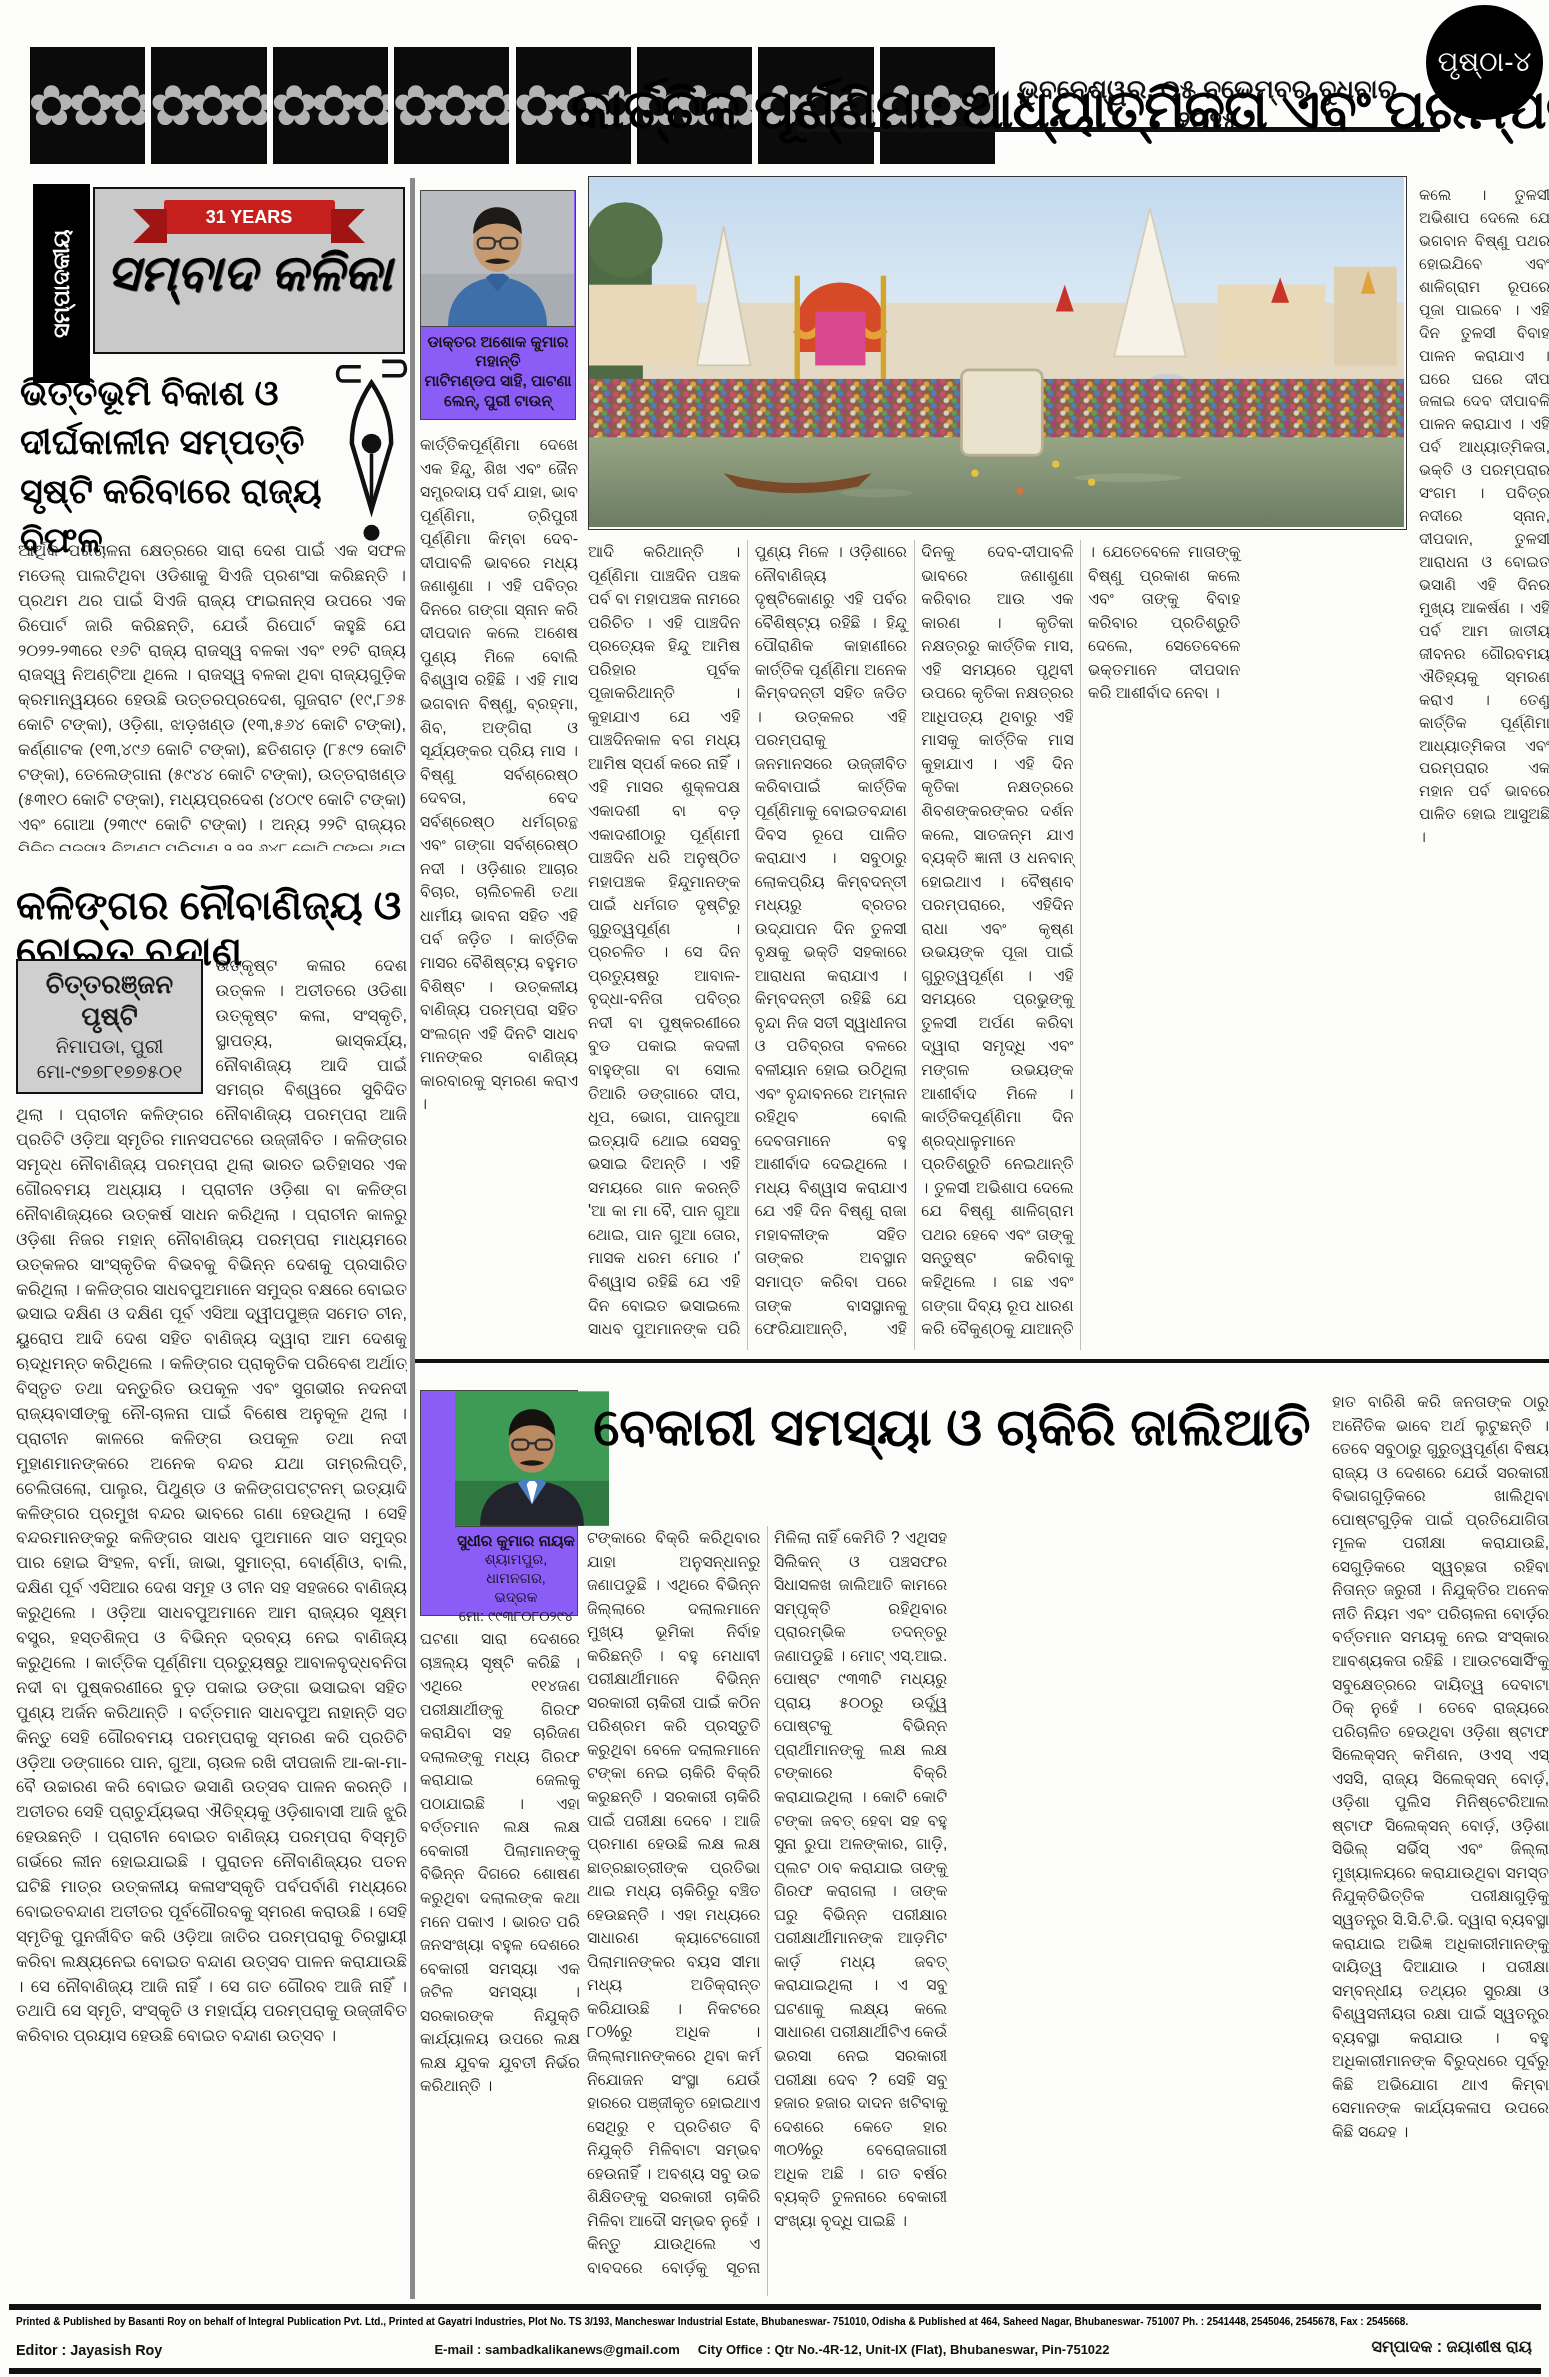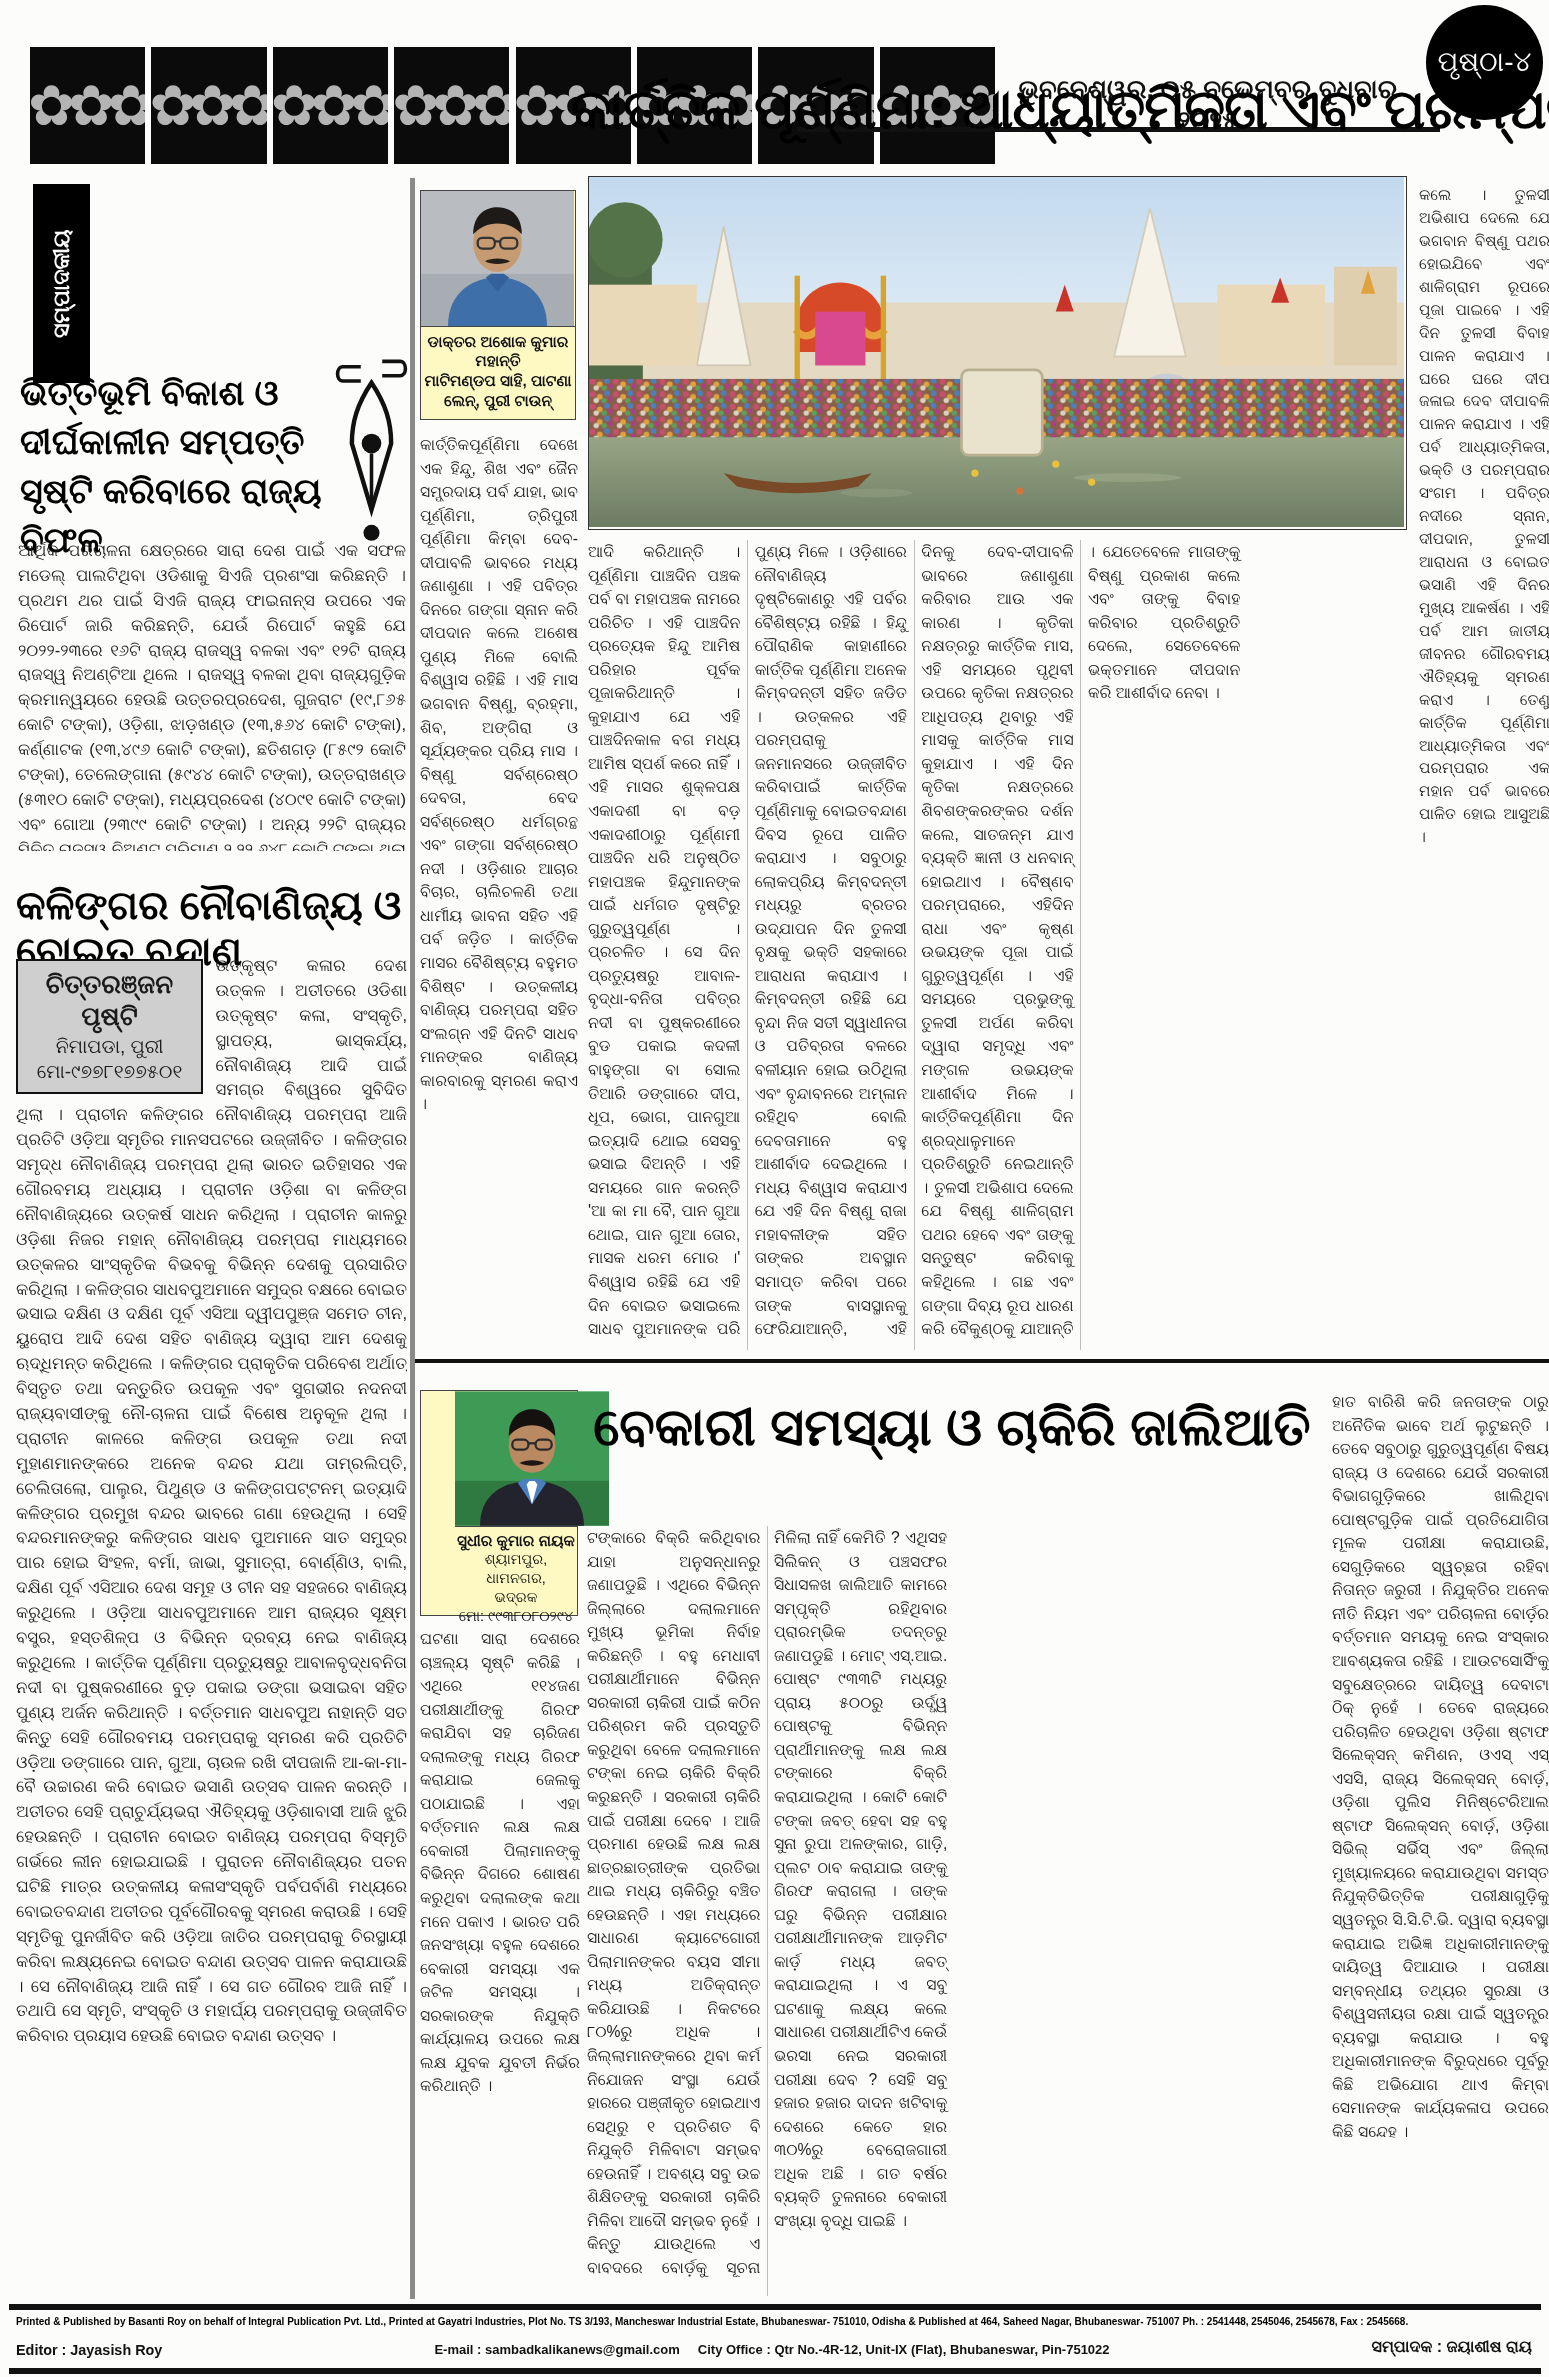--- a/index.html
+++ b/index.html
@@ -37,21 +37,21 @@
   .author-box{background:#cfcfcf;border:2.7px solid #111;box-sizing:border-box;text-align:center;padding:7.2px 3.6px;}
   .author-box .a-name{font-size:26px;font-weight:bold;line-height:1.25;font-family:Liberation Serif, serif;}
   .author-box .a-line{font-size:19px;line-height:1.35;}
   .boita-author{float:left;width:187px;margin:5.4px 12.6px 7.2px 0;}
 
   .v-divider{position:absolute;left:410px;top:178px;width:4.5px;height:2121px;background:#8a8a8a;}
 
   
   .kartik-headline{position:absolute;left:571px;top:77px;width:979px;font-size:55px;font-weight:900;
                    text-align:center;letter-spacing:-0.9px;color:#000;white-space:nowrap;}
-  .photo-box{border:1.8px solid #444;box-sizing:border-box;background:#fef9c3;}
+  .photo-box{border:1.8px solid #444;box-sizing:border-box;background:#8b5cf6;}
   .kartik-author{position:absolute;left:420px;top:190px;width:156px;height:230px;}
   .kartik-author .caption{border-top:1.8px solid #444;padding:4.5px 1.8px;text-align:center;}
   .kartik-author .c1{font-size:15.3px;font-weight:bold;line-height:1.3;}
   .kartik-col0{position:absolute;left:420px;top:433px;width:158px;height:918px;}
   .festival-photo{position:absolute;left:588px;top:176px;width:819px;height:354px;border:1.8px solid #333;box-sizing:border-box;}
   .kartik-col6{position:absolute;left:1419px;top:184px;width:131px;height:1167px;font-size:15.3px;}
   .kartik-below{position:absolute;left:588px;top:540px;width:819px;height:810px;
                 column-count:5;column-gap:14.4px;column-rule:0.9px solid #bdbdbd;column-fill:auto;}
   .h-rule-mid{position:absolute;left:415px;top:1359px;width:1135px;height:3.6px;background:#111;}
 
@@ -89,20 +89,24 @@
     <div class="flower-block">✿✿✿</div>
     <div class="flower-block">✿✿✿</div>
     <div class="flower-block">✿✿✿</div>
     <div class="flower-block">✿✿✿</div>
   </div>
   <div class="dateline">ଭୁବନେଶ୍ୱର, ୦୫ ନଭେମ୍ବର ବୁଧବାର ୨୦୨୫</div>
   <div class="date-rule"></div>
   <div class="page-badge">ପୃଷ୍ଠା-୪</div>
 
   <div class="section-bar">ସମ୍ପାଦକୀୟ</div>
+  <div class="masthead-box">
+    <div class="ribbon">31 YEARS</div>
+    <div class="logo-script">ସମ୍ବାଦ କଳିକା</div>
+  </div>
 
   <div class="edit-headline">ଭିତ୍ତିଭୂମି ବିକାଶ ଓ ଦୀର୍ଘକାଳୀନ ସମ୍ପତ୍ତି ସୃଷ୍ଟି କରିବାରେ ରାଜ୍ୟ ବିଫଳ</div>
   <div class="pen-art">
     <svg width="75" height="207" viewBox="0 0 84 230">
       <path d="M10 10 C2 10 2 26 10 26 M10 10 L30 10 M10 26 L30 26" fill="none" stroke="#111" stroke-width="4"></path>
       <path d="M74 4 C82 4 82 20 74 20 M74 4 L54 4 M74 20 L54 20" fill="none" stroke="#111" stroke-width="4"></path>
       <path d="M42 28 C26 52 20 72 20 96 L42 170 L64 96 C64 72 58 52 42 28 Z" fill="none" stroke="#111" stroke-width="5"></path>
       <circle cx="42" cy="96" r="11" fill="#111"></circle>
       <line x1="42" y1="107" x2="42" y2="168" stroke="#111" stroke-width="4"></line>
       <circle cx="42" cy="196" r="9" fill="#111"></circle>

